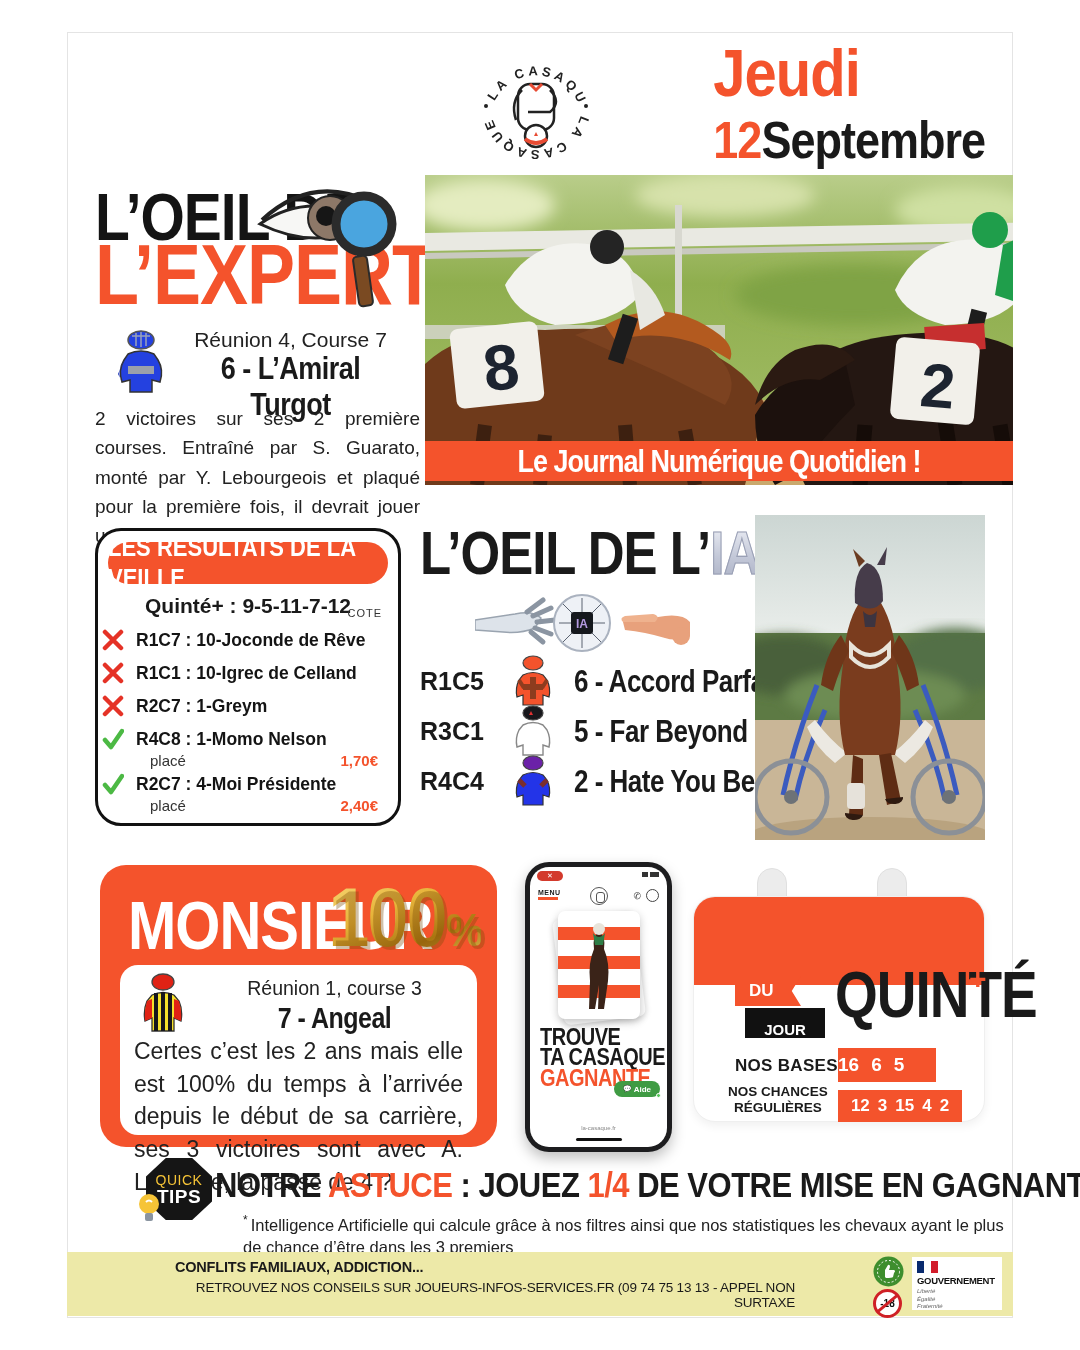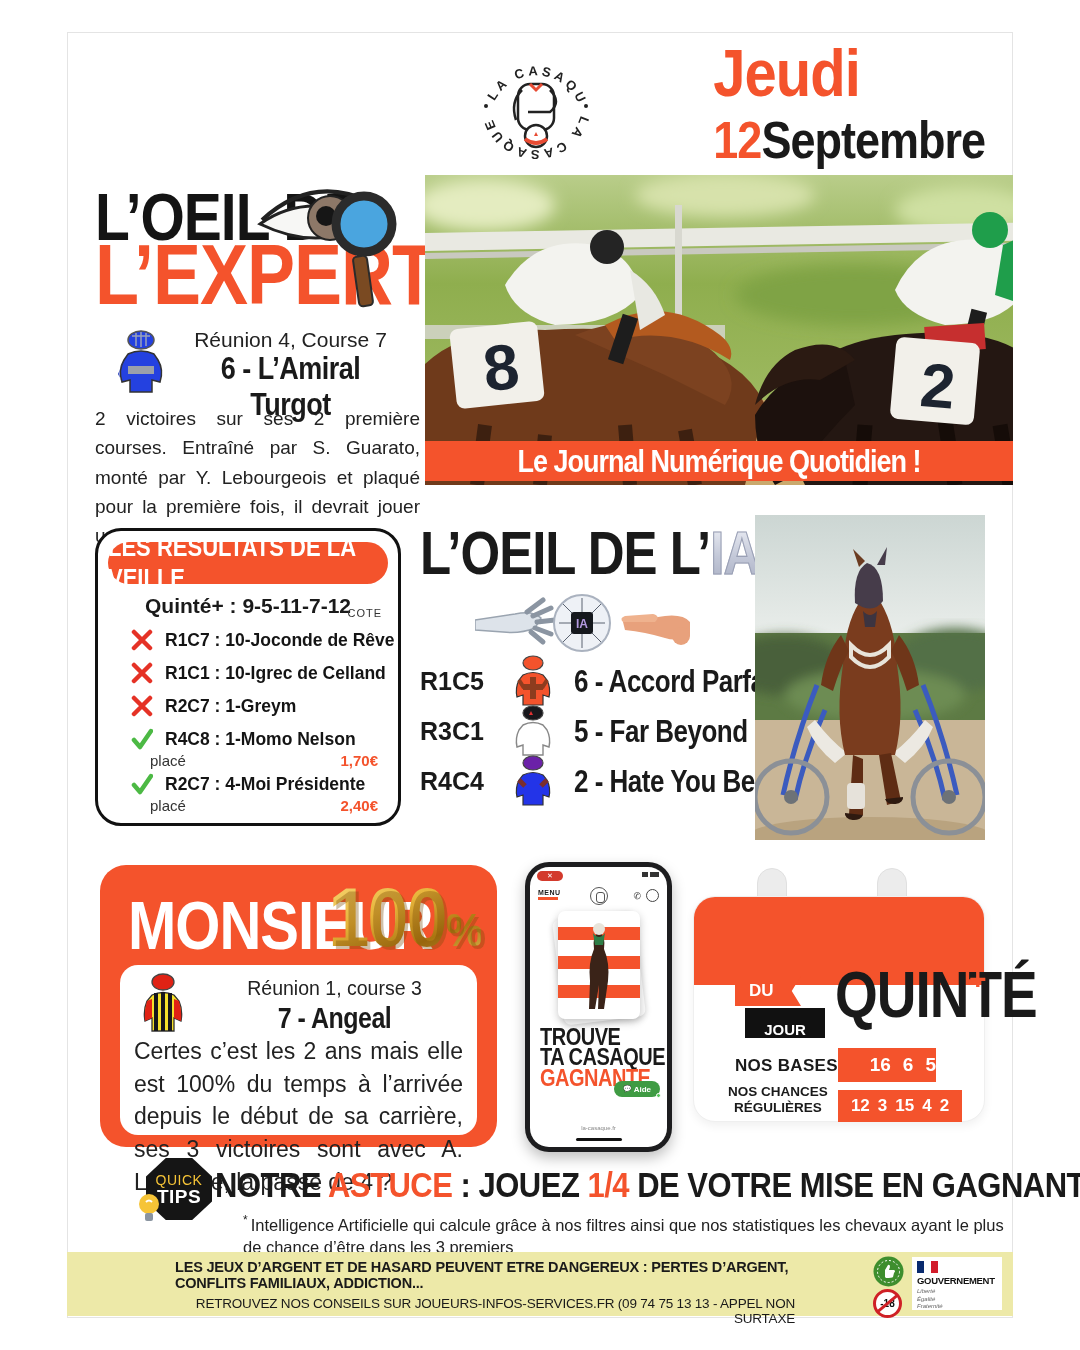--- a/index.html
+++ b/index.html
@@ -32,21 +32,21 @@
   #top-photo { left:425px; top:175px; width:588px; height:310px; overflow:hidden; }
   #photo-banner { left:0; right:0; top:266px; height:40px; background:#F4532C; display:flex; align-items:center; justify-content:center; }
   #photo-banner span { color:#fff; font-size:27px; }
 
   
   #results-card { left:95px; top:528px; width:306px; height:298px; background:#fff; border:3px solid #111; border-radius:26px; }
   #results-header { margin:11px 10px 0 10px; height:42px; background:#F4532C; border-radius:21px; display:flex; align-items:center; justify-content:center; }
   #results-header span { color:#fff; font-size:22px; letter-spacing:0; }
   #results-quinte { margin-top:10px; text-align:center; font-size:21px; font-weight:700; }
   #results-cote { position:absolute; right:16px; top:76px; font-size:11px; letter-spacing:1px; color:#333; font-weight:400; }
-  .res-row { display:flex; align-items:center; gap:12px; padding-left:33px; margin-top:11px; }
+  .res-row { display:flex; align-items:center; gap:12px; padding-left:4px; margin-top:11px; }
   .res-row .mark { width:22px; height:22px; flex:0 0 22px; }
   .res-row .txt { font-size:17.5px; font-weight:700; color:#141414; }
   .res-sub { display:flex; justify-content:space-between; padding:2px 20px 0 52px; }
   .res-sub .place { font-size:15px; color:#333; }
   .res-sub .val { font-size:15px; font-weight:700; color:#F4532C; }
 
   
   #ia-title { left:420px; top:528px; font-size:51px; line-height:1; white-space:nowrap; }
   #ia-title .silver { background:linear-gradient(180deg,#eef0f6 0%,#c3c8d8 55%,#aab0c4 100%); -webkit-background-clip:text; background-clip:text; color:transparent; -webkit-text-stroke:1px #9aa0b5; }
   #ia-title .star { font-size:22px; vertical-align:top; color:#141414; }
@@ -97,21 +97,21 @@
   
   #quinte-card { left:693px; top:868px; width:292px; height:254px; }
   .ring { position:absolute; width:30px; height:66px; background:#ececec; border:1px solid #e0e0e0; border-radius:15px; top:0; }
   #quinte-body { position:absolute; left:0; right:0; top:28px; bottom:0; background:#fff; border:1px solid #efefef; border-radius:22px; box-shadow:0 4px 10px rgba(0,0,0,0.06); overflow:hidden; }
   #quinte-band { height:88px; background:#F4532C; }
   #flag-du { position:absolute; left:42px; top:108px; width:66px; height:30px; background:#F4532C; color:#fff; font-size:17px; font-weight:700; display:flex; align-items:center; padding-left:14px; clip-path:polygon(0 0,100% 0,86% 50%,100% 100%,0 100%); }
   #flag-jour { position:absolute; left:52px; top:140px; width:80px; height:30px; background:#111; color:#fff; font-size:15px; font-weight:700; display:flex; align-items:flex-end; justify-content:center; }
   #quinte-word { position:absolute; left:142px; top:100px; font-size:55px; line-height:1; }
   #quinte-plus { position:absolute; left:276px; top:94px; color:#F4532C; font-size:30px; font-weight:700; }
   #bases-label { position:absolute; left:42px; top:188px; font-size:17px; font-weight:700; letter-spacing:0.3px; }
-  #bases-box { position:absolute; left:145px; top:180px; width:98px; height:34px; background:#F4532C; display:flex; align-items:center; justify-content:flex-end; gap:12px;padding-left:15px; }
+  #bases-box { position:absolute; left:145px; top:180px; width:98px; height:34px; background:#F4532C; display:flex; align-items:center; justify-content:flex-start; gap:12px; }
   #bases-box span, #chances-box span { color:#fff; font-size:19px; font-weight:700; }
   #chances-label { position:absolute; left:30px; top:216px; width:110px; text-align:center; font-size:13.5px; font-weight:700; line-height:1.15; }
   #chances-box { position:absolute; left:145px; top:222px; width:124px; height:32px; background:#F4532C; display:flex; align-items:center; justify-content:center; gap:8px; }
   #chances-box span { font-size:17px; }
 
   
   #tips-badge { left:146px; top:1158px; width:66px; height:62px; background:#151515; clip-path:polygon(30% 0,70% 0,100% 30%,100% 70%,70% 100%,30% 100%,0 70%,0 30%); display:flex; flex-direction:column; align-items:center; justify-content:center; }
   #tips-badge .q { color:#f6c437; font-size:14px; font-weight:400; letter-spacing:0.5px; }
   #tips-badge .t { color:#fff; font-size:19px; font-weight:700; letter-spacing:0.5px; line-height:0.9; }
   #tips-bulb { left:136px; top:1192px; width:26px; height:32px; }
@@ -501,21 +501,20 @@
 <svg id="tips-bulb" class="abs" viewBox="0 0 26 32">
   <circle cx="13" cy="12" r="10" fill="#f6c437"></circle>
   <rect x="9" y="21" width="8" height="8" rx="2" fill="#8a94a0"></rect>
   <path d="M10 10 Q13 7 16 10" stroke="#fff" stroke-width="2" fill="none"></path>
 </svg>
 <div id="astuce-line" class="abs"><span>NOTRE </span><span class="orange">ASTUCE</span><span> :  JOUEZ </span><span class="orange">1/4</span><span> DE VOTRE MISE EN GAGNANT ET </span></div>
 <p id="footnote" class="abs"><sup>*</sup><span>Intelligence Artificielle qui calcule grâce à nos filtres ainsi que nos statistiques les chevaux ayant le plus de chance d’être dans les 3 premiers</span></p>
 
 <div id="footer" class="abs">
   <div id="footer-text">
-    <div id="footer-warn1">LES JEUX D’ARGENT ET DE HASARD PEUVENT ETRE DANGEREUX : PERTES D’ARGENT,</div>
     <div id="footer-warn2">CONFLITS FAMILIAUX, ADDICTION...</div>
     <div id="footer-advice">RETROUVEZ NOS CONSEILS SUR JOUEURS-INFOS-SERVICES.FR (09 74 75 13 13 - APPEL NON SURTAXE</div>
   </div>
   <svg id="badge-green" viewBox="0 0 31 31">
     <circle cx="15.5" cy="15.5" r="15" fill="#3E8E2E"></circle>
     <circle cx="15.5" cy="15.5" r="11" fill="none" stroke="#fff" stroke-width="1" stroke-dasharray="2 2"></circle>
     <path d="M12 21 L12 14 L15 9 Q17 8 17 11 L16 14 L21 14 Q23 15 21 17 L20 21 Q19 22 13 22 Z" fill="#fff"></path>
   </svg>
   <div id="badge-18">
       <span>-18</span>

